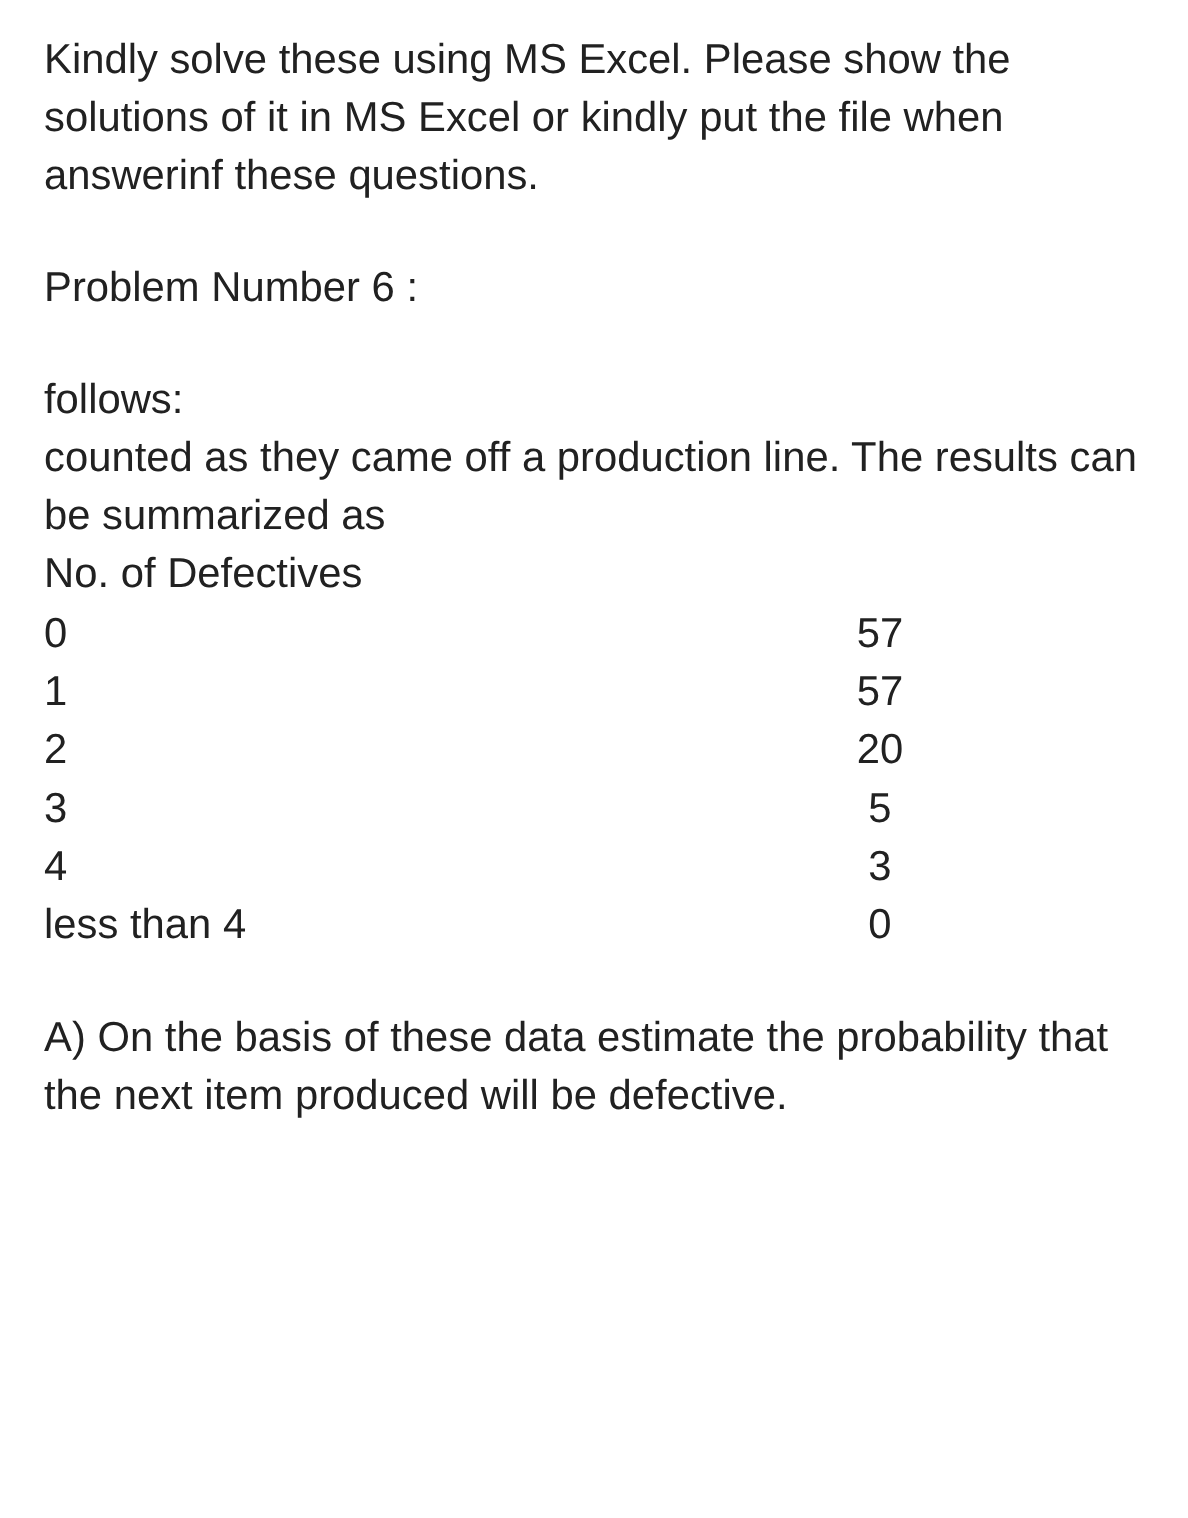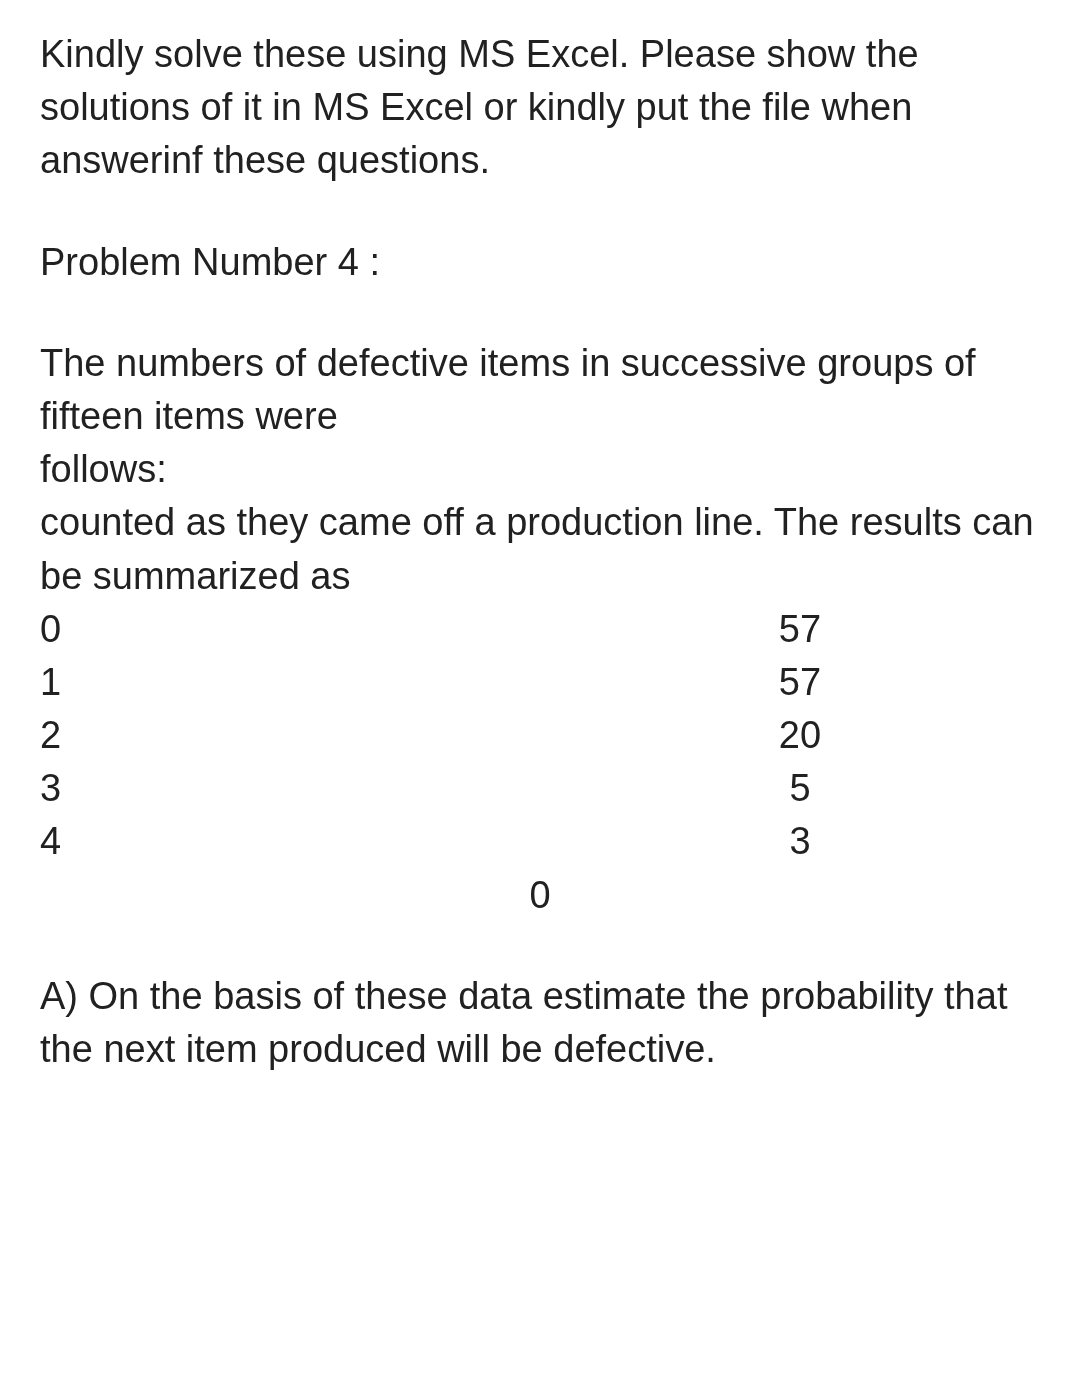--- a/index.html
+++ b/index.html
@@ -44,28 +44,28 @@
     }
     .header-right {
       flex: 1;
     }
   </style>
 </head>
 <body>
 
 <div class="paragraph">Kindly solve these using MS Excel. Please show the solutions of it in MS Excel or kindly put the file when answerinf these questions.</div>
 
-<div class="paragraph">Problem Number 4 :</div>
+<div class="paragraph">Problem Number 6 :</div>
 
 <div class="table-section">
-  <div>The numbers of defective items in successive groups of fifteen items were</div>
   <div>follows:</div>
   <div>counted as they came off a production line. The results can be summarized as</div>
 
   <div class="header-row">
+    <div class="header-left">No. of Defectives</div>
   </div>
 
   <div class="table-row">
     <div class="col-left">0</div>
     <div class="col-right">57</div>
   </div>
   <div class="table-row">
     <div class="col-left">1</div>
     <div class="col-right">57</div>
   </div>
@@ -75,17 +75,18 @@
   </div>
   <div class="table-row">
     <div class="col-left">3</div>
     <div class="col-right">5</div>
   </div>
   <div class="table-row">
     <div class="col-left">4</div>
     <div class="col-right">3</div>
   </div>
   <div class="table-row">
+    <div class="col-left">less than 4</div>
     <div class="col-right">0</div>
   </div>
 </div>
 
 <div class="paragraph tight">A) On the basis of these data estimate the probability that the next item produced will be defective.</div>
 
 </body></html>

